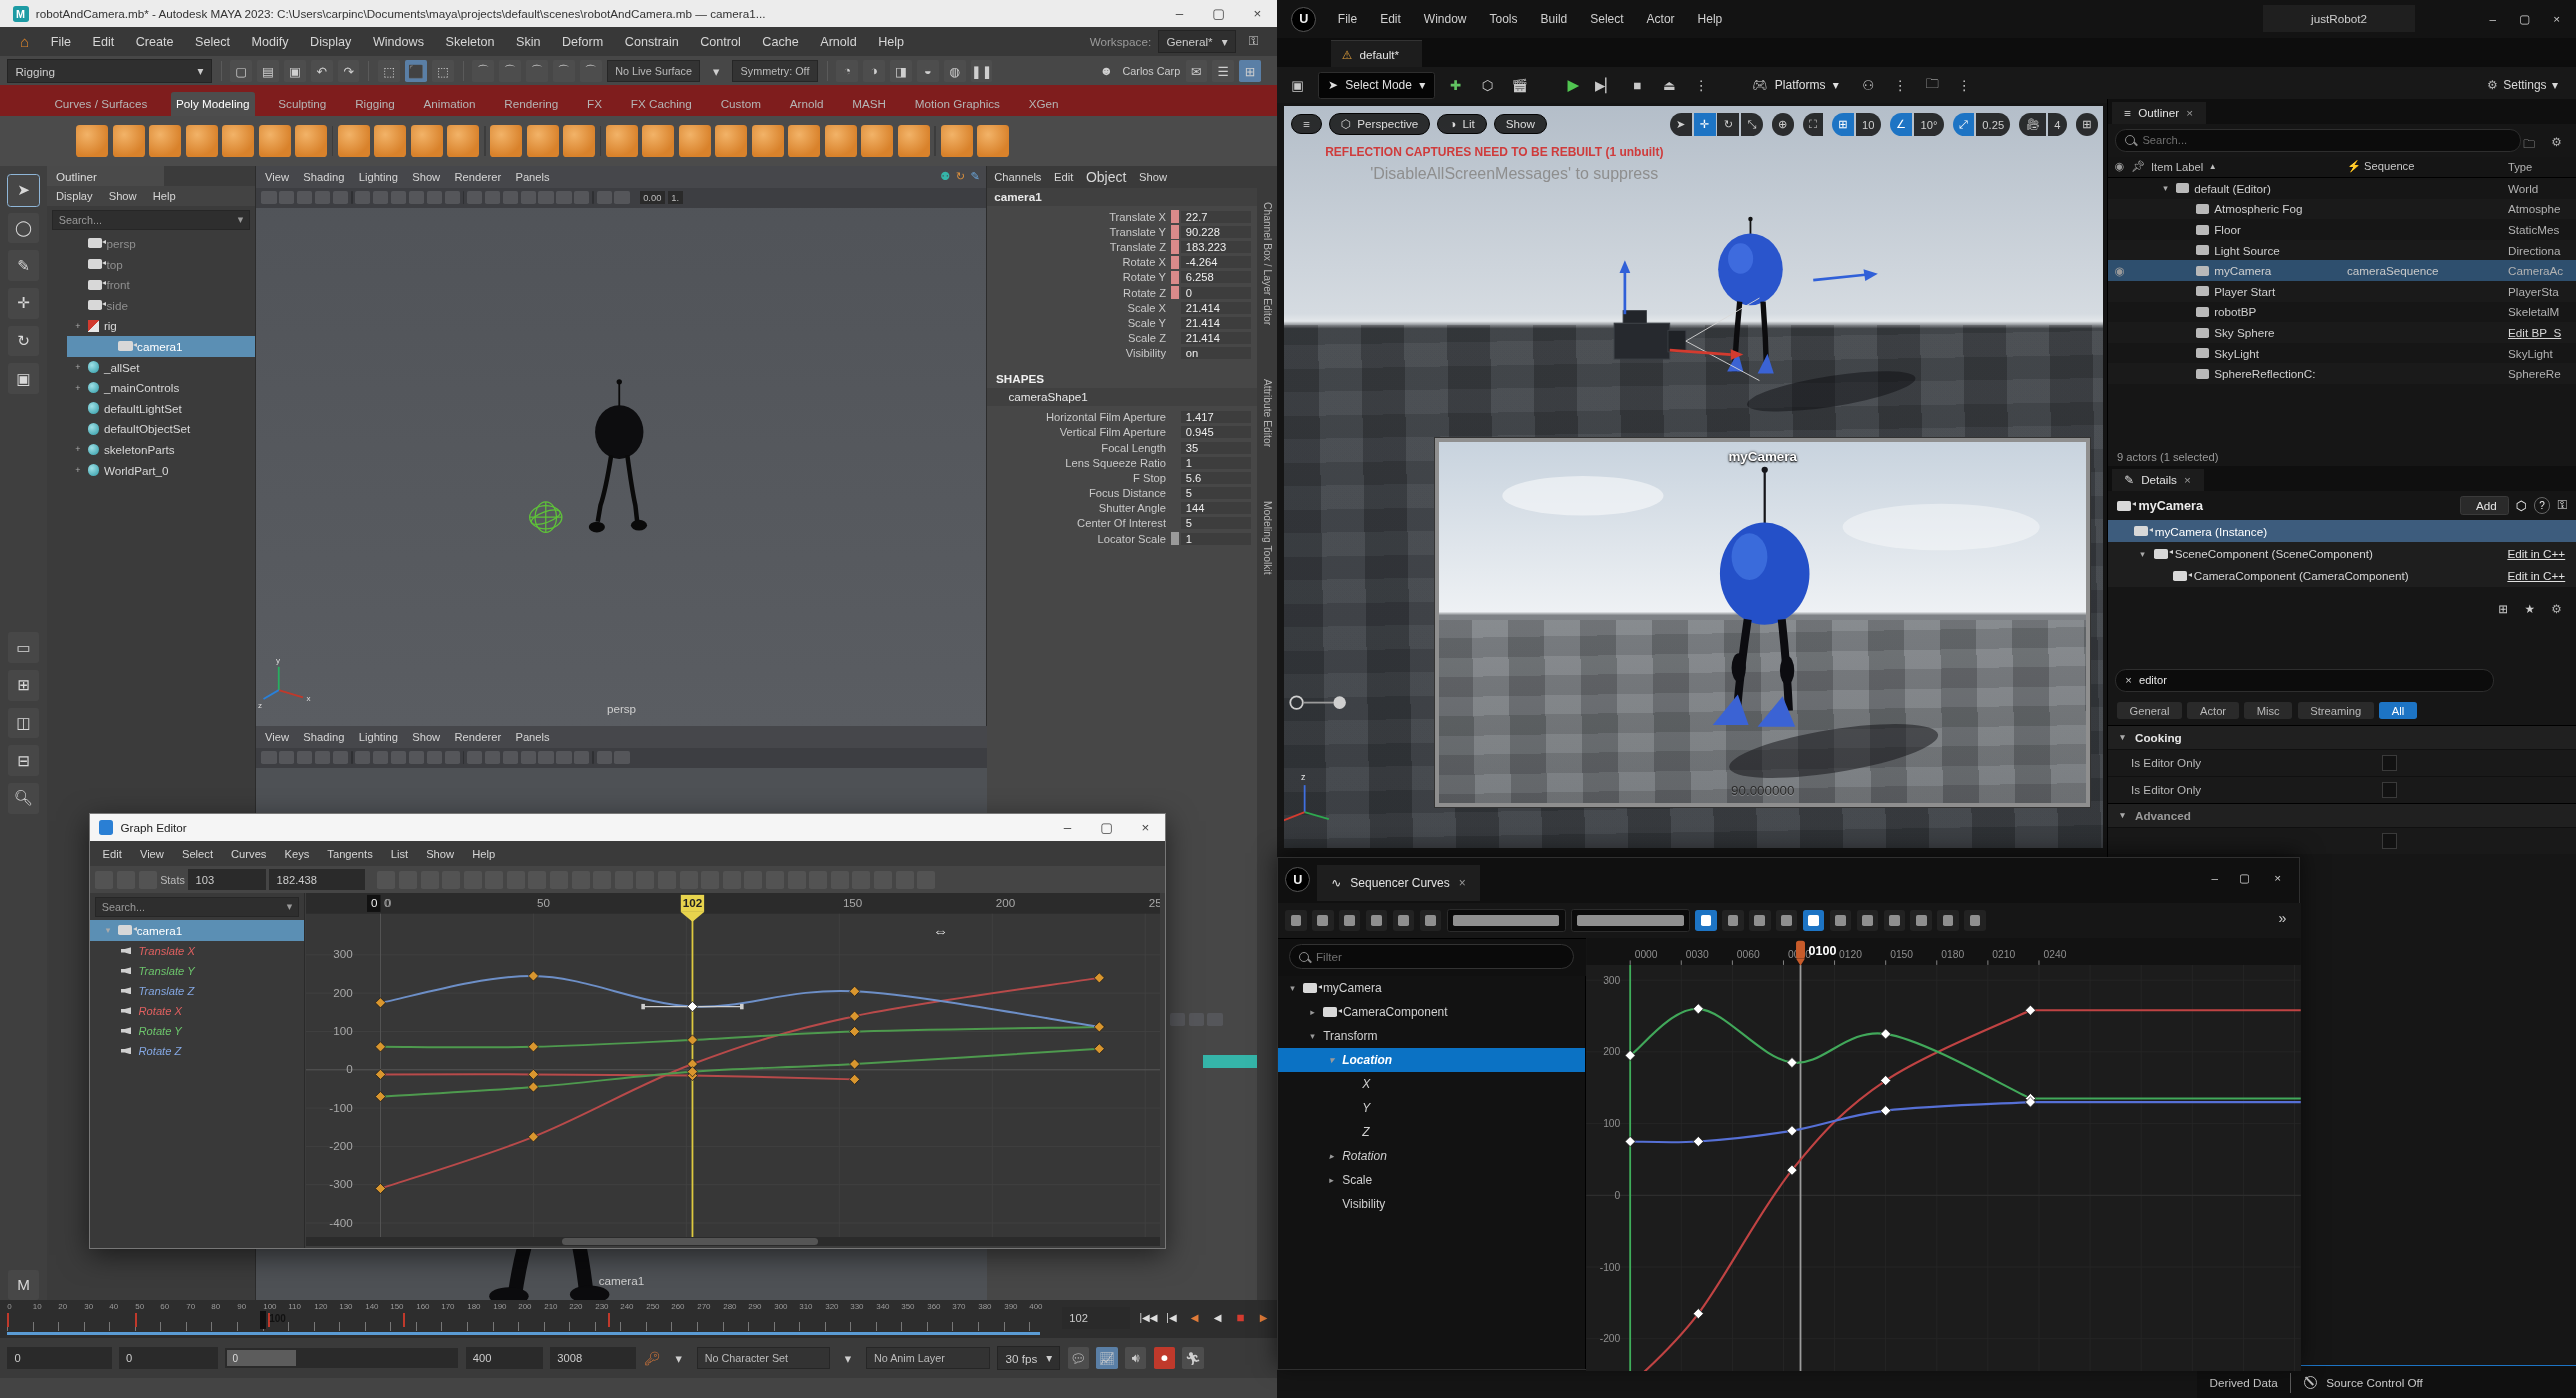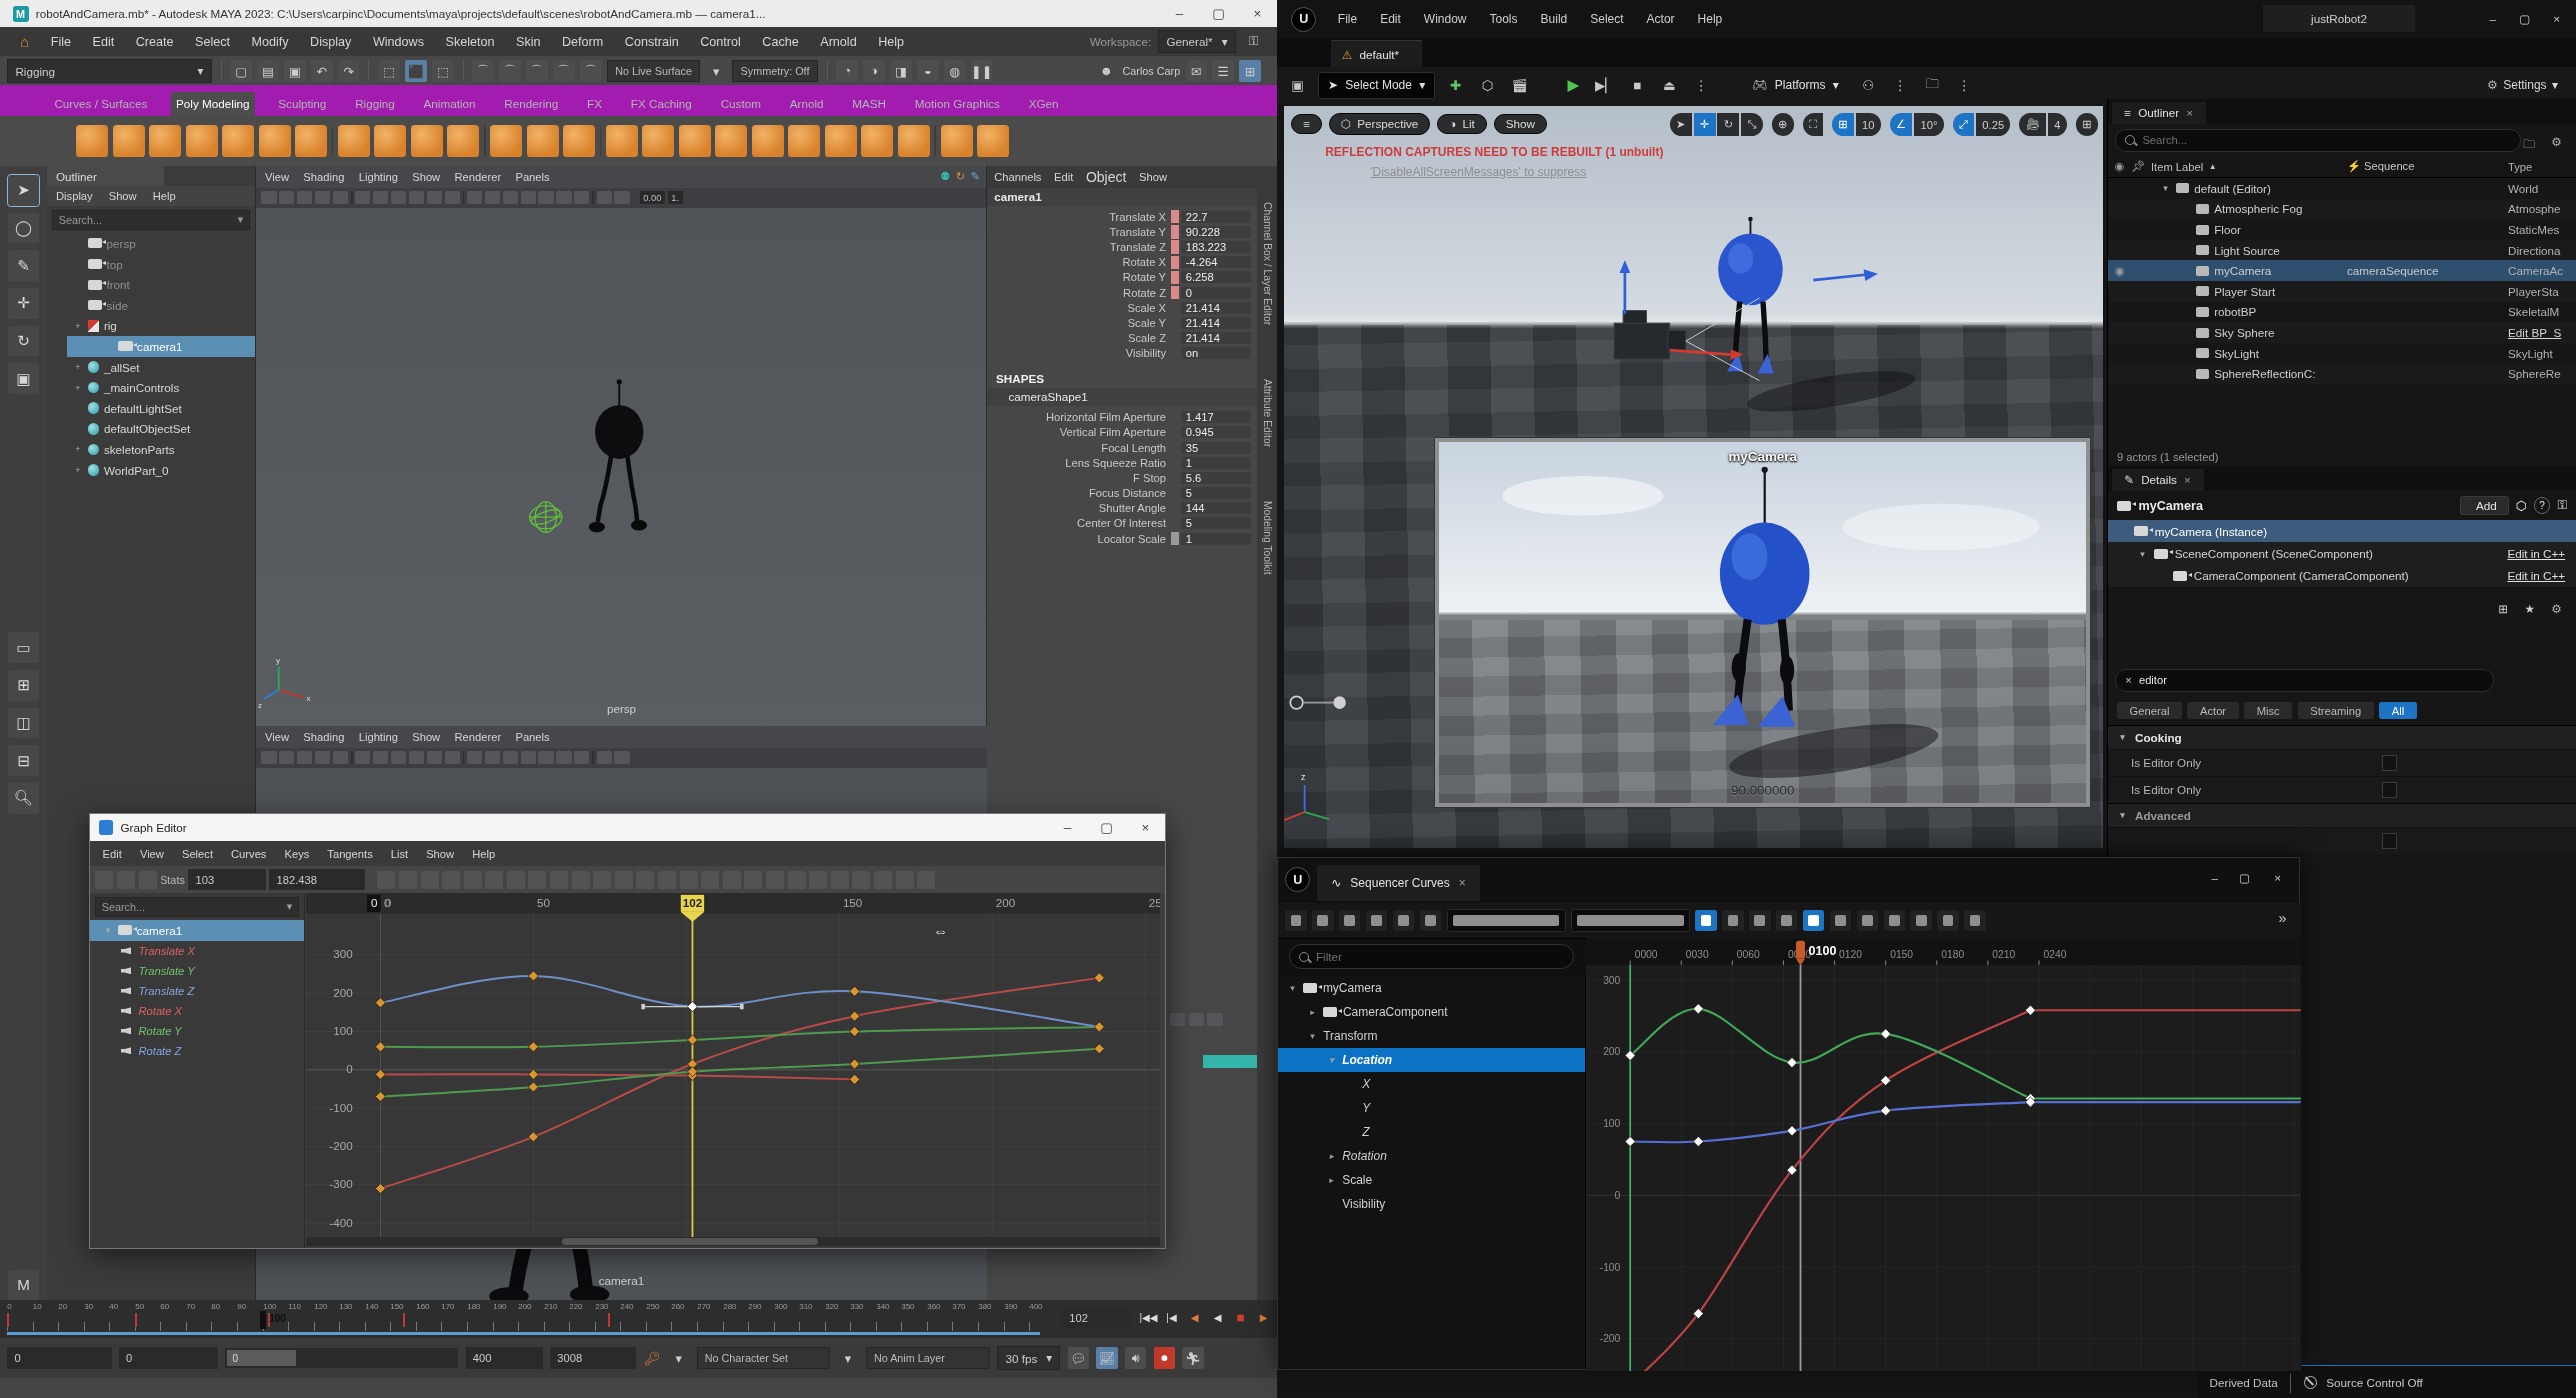--- a/index.html
+++ b/index.html
@@ -15,21 +15,21 @@
   .m-menubar{left:0;top:27px;width:1277px;height:29px;background:#383838;display:flex;align-items:center;gap:21.5px;padding-left:20px;box-sizing:border-box;}
   .m-menubar .home{color:#e0862a;font-size:15.2px;}
   .menu-item{color:#d6d6d6;font-size:12.6px;}
   .m-toolbar{left:0;top:56px;width:1277px;height:30px;background:#474747;display:flex;align-items:center;gap:5.4px;padding:0 7.2px;box-sizing:border-box;}
   .dd{background:#2f2f2f;border:0.9px solid #242424;color:#ccc;height:21.5px;display:inline-flex;align-items:center;padding:0 7.2px;gap:9px;font-size:11.7px;}
   .tbox{background:#333;border:0.9px solid #262626;color:#bbb;height:20px;display:inline-flex;align-items:center;padding:0 7.2px;font-size:10.8px;}
   .tico{width:21.5px;height:21.5px;display:inline-flex;align-items:center;justify-content:center;color:#cfcfcf;font-size:12.6px;background:#4d4d4d;border-radius:1.8px;}
   .tico.on{background:#5a7fa6;}
   .sep{width:0.9px;height:20px;background:#5a5a5a;margin:0 3.6px;}
   .m-shel}{}
-  .m-shelftabs{left:0;top:85px;width:1524px;height:30.5px;background:#a21caf;display:flex;align-items:flex-end;gap:18px;padding-left:49px;box-sizing:border-box;}
+  .m-shelftabs{left:0;top:85px;width:1524px;height:30.5px;background:#7f1d1d;display:flex;align-items:flex-end;gap:18px;padding-left:49px;box-sizing:border-box;}
   .shelf-tab{color:#b5b5b5;font-size:11.7px;padding:5.4px 5.4px;}
   .shelf-tab.active{color:#fff;background:#4d4d4d;border-radius:2.7px 2.7px 0 0;}
   .m-shelficons{left:0;top:116px;width:1277px;height:50px;background:#4b4b4b;display:flex;align-items:center;gap:4.5px;padding-left:76px;box-sizing:border-box;}
   .shelf-ic{width:32px;height:32px;border-radius:3.6px;background:radial-gradient(circle at 35% 30%,#f2b368,#d9822b 70%);}
   .shelf-ic.ic-sep{width:1.8px;height:30.5px;background:#3c3c3c;border-radius:0;}
   .m-toolcol{left:0;top:166px;width:47px;height:1134px;background:#3f3f3f;display:flex;flex-direction:column;align-items:center;gap:7.2px;padding-top:9px;box-sizing:border-box;}
   .mi{width:30.5px;height:30.5px;display:flex;align-items:center;justify-content:center;color:#d8d8d8;font-size:15.2px;background:#474747;border-radius:2.7px;}
   .mi.sel{outline:0.9px solid #8fb6d8;}
   
   .m-outliner{left:47px;top:166px;width:209px;height:1134px;background:#3b3b3b;border-right:0.9px solid #2c2c2c;box-sizing:border-box;}
@@ -117,21 +117,21 @@
   .ue-settings{position:absolute;right:18px;display:flex;gap:5.4px;align-items:center;color:#d8d8d8;font-size:12px;}
   
   .ue-vp{left:7.2px;top:106px;width:819px;height:742px;background:linear-gradient(#b4bec9 0%,#d5dbe1 28%,#e3e7ea 29%,#43474c 30%,#3c4045 100%);overflow:hidden;}
   .checker{position:absolute;left:0;top:219px;right:0;bottom:0;background:
     repeating-linear-gradient(89deg,rgba(0,0,0,.16) 0 43px,rgba(255,255,255,.03) 43px 86px),
     repeating-linear-gradient(-1deg,rgba(0,0,0,.10) 0 23px,rgba(255,255,255,.02) 23px 47px);}
   .pill{background:rgba(18,18,18,.85);border:0.9px solid #050505;border-radius:11.7px;color:#dcdcdc;padding:2.7px 10.8px;font-size:11.7px;display:inline-flex;align-items:center;gap:6.3px;}
   .vseg{height:23px;background:rgba(18,18,18,.85);color:#cfcfcf;display:inline-flex;align-items:center;justify-content:center;padding:0 6.3px;font-size:11.2px;}
   .vseg.on{background:#1d74c4;color:#fff;}
   .vwarn{color:#cf3b3b;font-weight:bold;font-size:12px;}
-  .vwarn2{color:#8e8e8e;font-size:12px;text-decoration:underline;}
+  .vwarn2{color:#8e8e8e;font-size:16px;}
   .preview{position:absolute;left:151px;top:332px;width:655px;height:369px;border:4.5px solid #8f8f8f;outline:1.8px solid #333;background:linear-gradient(#c8d3de 0%,#eef1f4 47%,#7e8286 48%,#6f7377 100%);overflow:hidden;box-sizing:border-box;}
   .preview .checker2{position:absolute;left:0;top:178px;right:0;bottom:0;background:
     repeating-linear-gradient(89deg,rgba(0,0,0,.14) 0 36px,rgba(255,255,255,.05) 36px 72px),
     repeating-linear-gradient(-1deg,rgba(0,0,0,.10) 0 20px,rgba(255,255,255,.03) 20px 39px);}
   .pv-title{position:absolute;left:0;right:0;top:7.2px;text-align:center;color:#fff;font-weight:bold;font-size:13.4px;text-shadow:0 0.9px 1.8px #000,0 0 2.7px #000;}
   .pv-val{position:absolute;left:0;right:0;bottom:5.4px;text-align:center;color:#2a2a2a;font-size:13.4px;text-shadow:0 0.9px 0 rgba(255,255,255,.25);}
   
   .ue-outliner{left:830px;top:99px;width:469px;height:368px;background:#161616;border-left:0.9px solid #000;box-sizing:border-box;}
   .uep-tabbar{height:25px;background:#0f0f0f;display:flex;align-items:flex-end;}
   .uep-tab{background:#1c1c1c;height:22.4px;display:flex;align-items:center;gap:7.2px;padding:0 12.6px;color:#e2e2e2;font-size:11.7px;margin-left:3.6px;}

